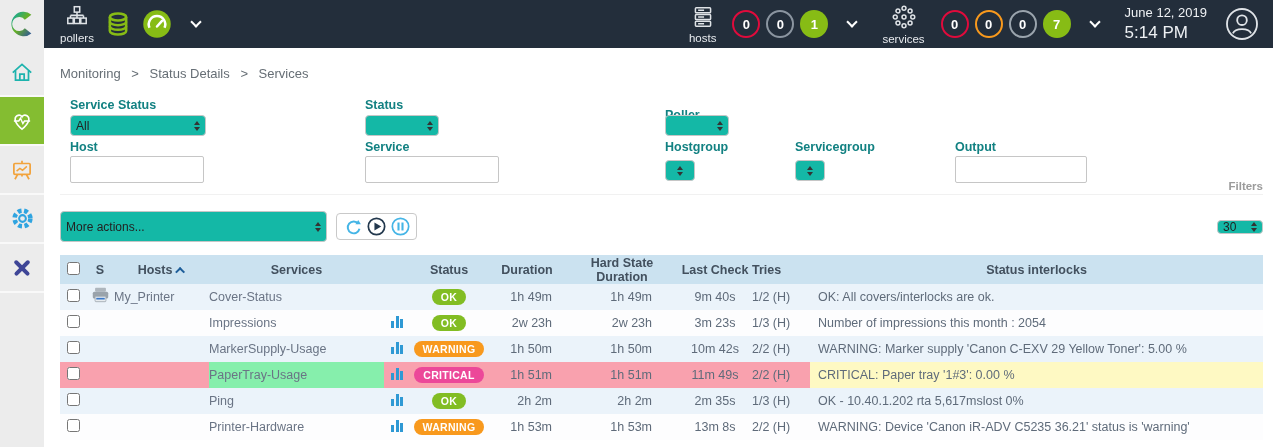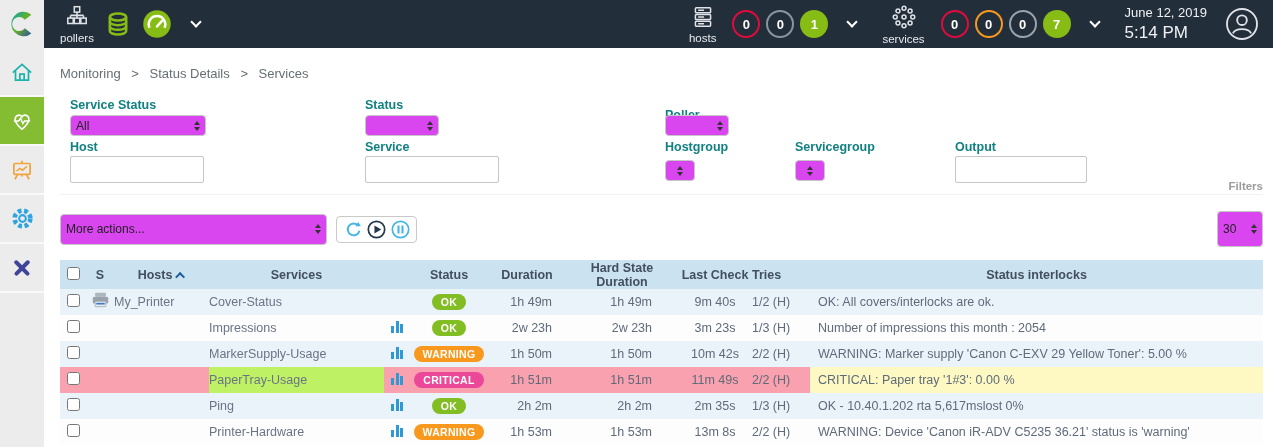--- a/index.html
+++ b/index.html
@@ -38,38 +38,38 @@
 
   
   .main { position:absolute; left:44px; top:48px; right:0; bottom:0; background:#fff; }
   .breadcrumb { padding:18px 0 0 16px; font-size:13px; color:#666e75; }
   .breadcrumb .bc-item { cursor:pointer; }
   .breadcrumb .bc-sep { margin:0 7px; color:#666e75; }
 
   
   .filter-panel { position:relative; margin:12px 10px 0 16px; height:102px; border-bottom:1px solid #f1f1f1; }
   .f-label { position:absolute; font-size:12.5px; font-weight:bold; color:#128182; }
-  .sel { position:absolute; height:21px; border:1px solid #c6c6c6; border-radius:4px; background:#d946ef;
+  .sel { position:absolute; height:21px; border:1px solid #c6c6c6; border-radius:4px; background:#14b8a6;
          display:flex; align-items:center; justify-content:space-between; padding:0 5px; font-size:12px; color:#222;
          cursor:pointer; }
   .spin { display:inline-flex; flex-direction:column; align-items:center; gap:2px; }
   .spin i { display:block; width:0; height:0; border-left:3.5px solid transparent; border-right:3.5px solid transparent; }
   .spin i.up { border-bottom:4px solid #333; }
   .spin i.dn { border-top:4px solid #333; }
   .f-input { position:absolute; height:27px; width:134px; border:1px solid #c6c6c6; border-radius:2px;
              font-size:12.5px; padding:0 6px; font-family:inherit; }
   .filters-tab { position:absolute; right:0; bottom:2px; font-size:11.5px; font-weight:bold; color:#9b9b9b; cursor:pointer; }
 
   
   .toolbar { display:flex; align-items:center; margin:16px 10px 0 16px; }
   .more-actions { position:static; width:267px; height:31px; }
   .btn-group { display:flex; align-items:center; gap:5px; border:1px solid #c9c9c9; border-radius:4px;
                height:27px; padding:0 6px; margin-left:9px; }
   .tool-btn { display:flex; align-items:center; justify-content:center; width:19px; height:19px; cursor:pointer; }
-  .pagesize { position:static; margin-left:auto; width:46px; height:36px; }
+  .pagesize { position:static; margin-left:auto; width:46px; height:14px; }
 
   
   table { border-collapse:collapse; table-layout:fixed; width:1203px; margin:13px 10px 0 16px; }
   th { background:#cbe2f0; height:29px; font-size:12.5px; color:#42505e; font-weight:bold; text-align:center; cursor:pointer; }
   td { height:26px; font-size:12.5px; color:#5f6b7a; text-align:center; white-space:nowrap; overflow:hidden; }
   tr.alt td { background:#ebf3fa; }
   tr.plain td { background:#fdfdfe; }
   td.l { text-align:left; }
   td.r { text-align:right;margin-top:8px; }
   .host-link, .service-link { color:#6a7485; cursor:pointer; }
@@ -396,21 +396,21 @@
           <td class="r" style="padding-right: 14px;">1h 50m</td>
           <td class="r" style="padding-right: 26px;">1h 50m</td>
           <td>10m 42s</td>
           <td class="l">2/2 (H)</td>
           <td class="l" style="padding-left: 8px;">WARNING: Marker supply 'Canon C-EXV 29 Yellow Toner': 5.00 %</td>
         </tr>
         <tr class="crit">
           <td style="background: rgb(249, 161, 174);"><input type="checkbox" style=""></td>
           <td style="background: rgb(249, 161, 174);"></td>
           <td class="l" style="background: rgb(249, 161, 174);"></td>
-          <td class="l" style="background: #bef264;"><span class="service-link">PaperTray-Usage</span></td>
+          <td class="l" style="background: #86efac;"><span class="service-link">PaperTray-Usage</span></td>
           <td style="background: rgb(249, 161, 174);"><span class="graph-icon">
               <i></i>
               <i></i>
               <i></i>
             </span></td>
           <td style="background: rgb(249, 161, 174);"><span class="badge" style="background: #ec4899;">CRITICAL</span></td>
           <td class="r" style="padding-right: 14px; background: rgb(249, 161, 174);">1h 51m</td>
           <td class="r" style="padding-right: 26px; background: rgb(249, 161, 174);">1h 51m</td>
           <td style="background: rgb(249, 161, 174);">11m 49s</td>
           <td class="l" style="background: rgb(249, 161, 174);">2/2 (H)</td>

